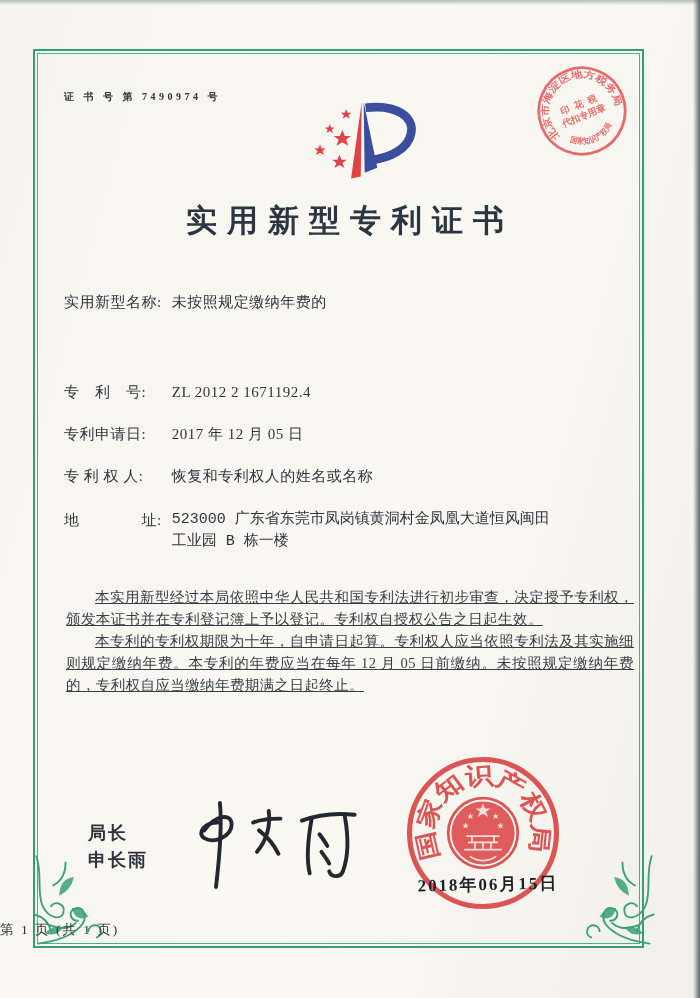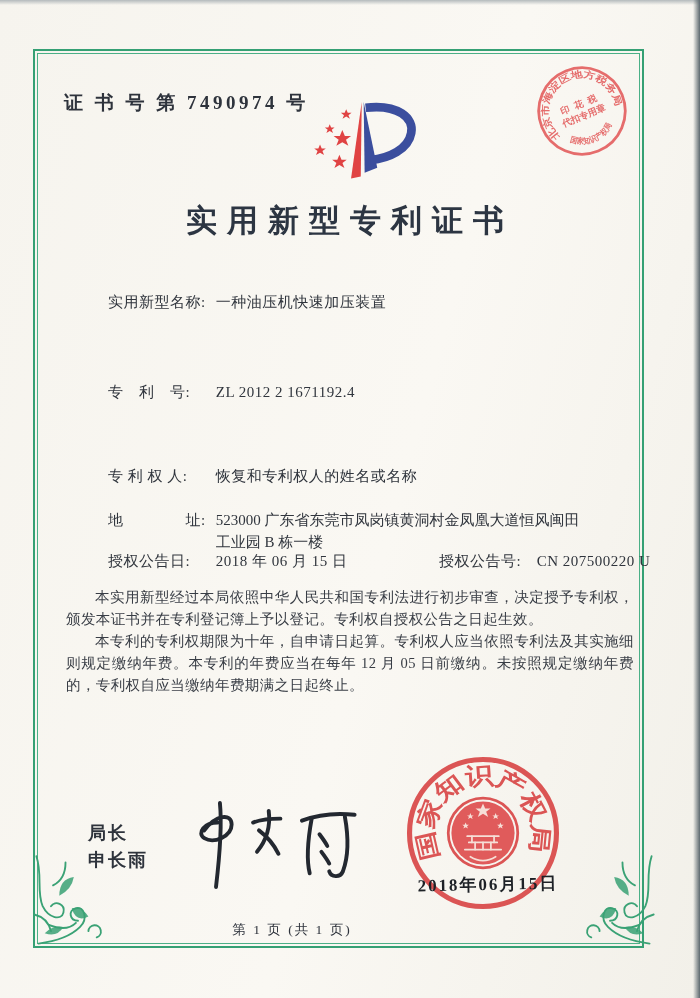--- a/index.html
+++ b/index.html
@@ -14,55 +14,55 @@
 
   
   .frame { position:absolute; left:33px; top:49px; width:611px; height:899px;
            border:2.5px solid #35a074; }
   .frame-inner { position:absolute; inset:2px; border:1px solid #4bb087; }
 
   .corner-ornament { position:absolute; width:104px; height:104px; }
   .corner-left  { left:26px;  top:850px; }
   .corner-right { left:558px; top:850px; transform:scaleX(-1); }
 
-  .cert-no { position:absolute; left:64px; top:90px; font-size:19px; letter-spacing:3.5px;
+  .cert-no { position:absolute; left:64px; top:90px; font-size:10px; letter-spacing:3.5px;
              color:#2e333c; font-weight:600; }
 
   .logo { position:absolute; left:278px; top:99px; width:150px; height:97px; }
 
   .doc-title { position:absolute; left:0; top:200px; width:700px; text-align:center;
                font-size:31px; font-weight:700; letter-spacing:10px; color:#2c3542; }
 
   .row { position:absolute; left:64px; font-size:15px; color:#30353d; white-space:nowrap; }
-  .row .lbl { display:inline-block; min-width:104px; letter-spacing:0.5px;margin-left:44px; }
+  .row .lbl { display:inline-block; min-width:104px; letter-spacing:0.5px; }
   .row .val { letter-spacing:0.5px; }
   .row .val-block { display:inline-block; vertical-align:top; white-space:normal;
-                    width:470px; line-height:22px; }
+                    width:470px; line-height:22px;font-family:Liberation Mono, monospace; }
   .pair2 { position:absolute; left:331px; top:0; }
   .pair2 .lbl { min-width:94px; letter-spacing:0.5px; }
 
   .body-text { position:absolute; left:66px; top:586px; width:568px;
                font-size:14.5px; line-height:22px; color:#383d45; text-align:justify; }
-  .body-text p { text-indent:2em; letter-spacing:0.4px; }
+  .body-text p { text-indent:2em; letter-spacing:0.4px;text-decoration:underline; }
 
   .officer { position:absolute; left:88px; top:820px; font-size:18px; font-weight:600;
              color:#2e333c; line-height:27px; letter-spacing:2px; }
 
   .signature { position:absolute; left:175px; top:796px; width:205px; height:100px; }
 
   .big-seal { position:absolute; left:404px; top:754px; width:158px; height:158px;
               opacity:0.92; }
   .seal-date { position:absolute; left:408px; top:873px; width:160px; text-align:center;
                font-size:17px; font-weight:700; color:#1d2126; letter-spacing:2px;
                transform:rotate(-1.2deg); }
 
   .tax-stamp { position:absolute; left:534px; top:63px; width:96px; height:96px;
                transform:rotate(-22deg); opacity:0.85; }
 
-  .footer { position:absolute; left:0; top:921px; width:584px; text-align:center;
+  .footer { position:absolute; left:0; top:921px; width:584px; text-align:left;
             font-size:13.5px; color:#2e333c; letter-spacing:2px; }
 </style>
 </head>
 <body>
 
 <div class="page">
 
   <div class="scan-edge-top"></div>
   <div class="scan-edge-right"></div>
 
@@ -116,42 +116,38 @@
     <g fill="#3b4e9e">
       <path d="M86,3 L87,76 L100,71 Z"></path>
     </g>
     <path d="M88,9 C122,5 138,20 135,35 C132,52 112,61 93,63" fill="none" stroke="#3b4e9e" stroke-width="9"></path>
   </svg>
 
   <div class="doc-title">实用新型专利证书</div>
 
   <div class="row" style="top:293px">
     <span class="lbl">实用新型名称:</span>
-    <span class="val">一种油压机快速加压装置</span>
+    <span class="val">未按照规定缴纳年费的</span>
   </div>
   <div class="row" style="top:383px">
     <span class="lbl">专　利　号:</span>
     <span class="val">ZL 2012 2 1671192.4</span>
+  </div>
+  <div class="row" style="top:425px">
+    <span class="lbl">专利申请日:</span>
+    <span class="val">2017 年 12 月 05 日</span>
   </div>
   <div class="row" style="top:467px">
     <span class="lbl">专 利 权 人:</span>
     <span class="val">恢复和专利权人的姓名或名称</span>
   </div>
   <div class="row" style="top:509px">
     <span class="lbl" style="vertical-align:top;line-height:22px">地　　　　址:</span>
     <span class="val-block"><span>523000 广东省东莞市凤岗镇黄洞村金凤凰大道恒风闽田</span><br>
       <span>工业园 B 栋一楼</span>
-    </span>
-  </div>
-  <div class="row" style="top:552px">
-    <span class="lbl">授权公告日:</span>
-    <span class="val">2018 年 06 月 15 日</span>
-    <span class="pair2">
-      <span class="lbl">授权公告号:</span>
-      <span class="val">CN 207500220 U</span>
     </span>
   </div>
 
   <div class="body-text">
     <p>本实用新型经过本局依照中华人民共和国专利法进行初步审查，决定授予专利权，颁发本证书并在专利登记簿上予以登记。专利权自授权公告之日起生效。</p>
     <p>本专利的专利权期限为十年，自申请日起算。专利权人应当依照专利法及其实施细则规定缴纳年费。本专利的年费应当在每年 12 月 05 日前缴纳。未按照规定缴纳年费的，专利权自应当缴纳年费期满之日起终止。</p>
   </div>
 
   <div class="officer">
     <div>局长</div>

